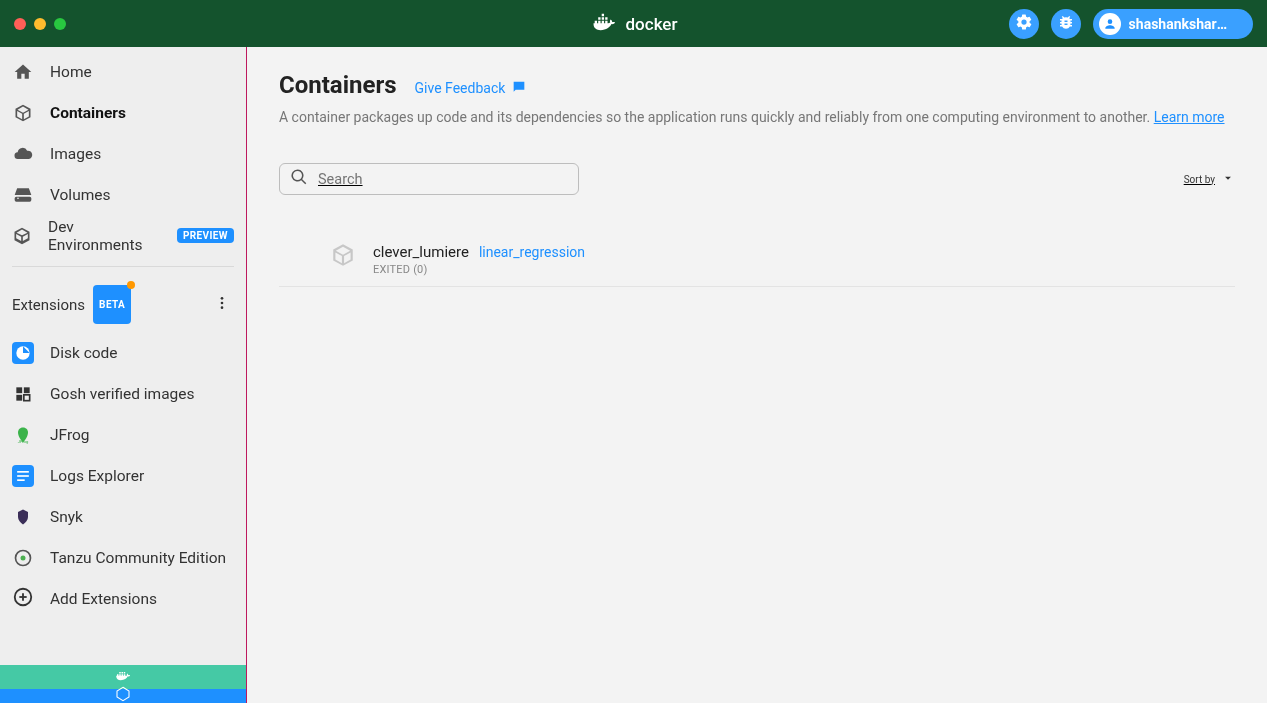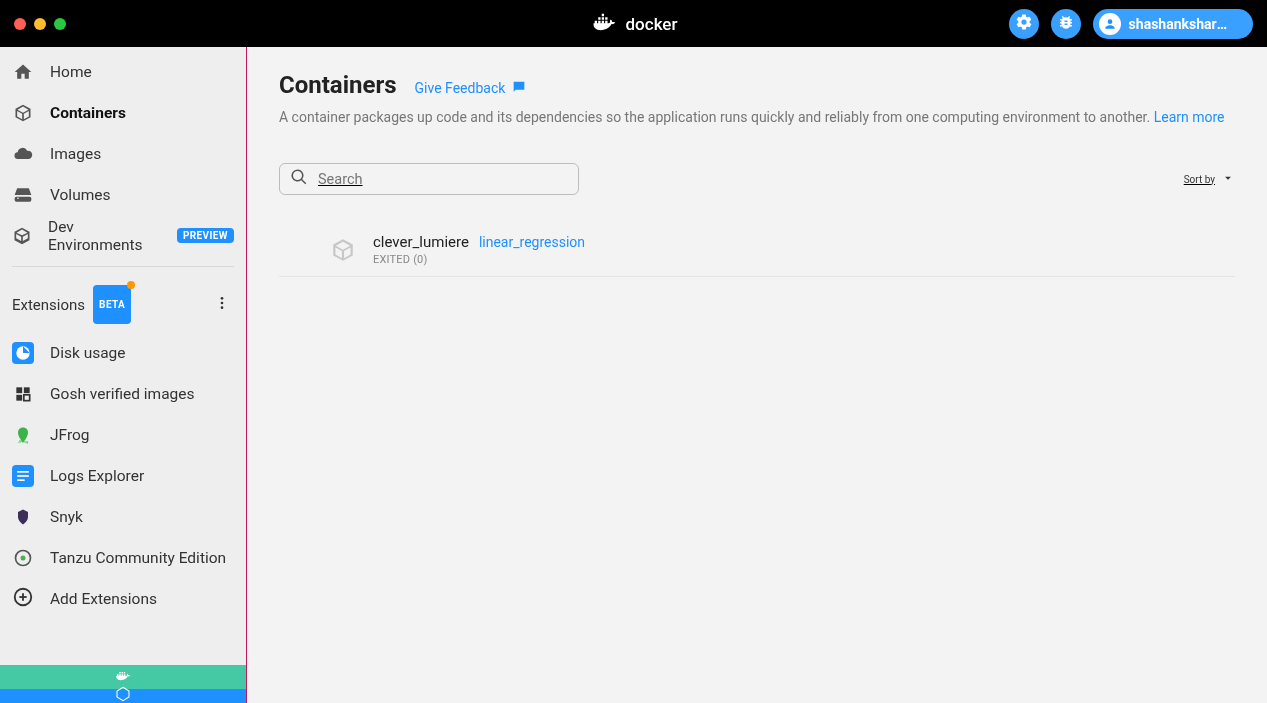--- a/index.html
+++ b/index.html
@@ -1,21 +1,21 @@
 <!DOCTYPE html>
 <html><head>
   <meta charset="utf-8">
   <style>
     * { margin: 0; padding: 0; box-sizing: border-box; font-family: -apple-system, BlinkMacSystemFont, "Segoe UI", Roboto, Helvetica, Arial, sans-serif; }
     body { width: 1267px; height: 703px; overflow: hidden; background: #f3f3f3; display: flex; flex-direction: column; }
 
     
     .header {
       height: 47px;
-      background: #000000;
+      background: #14532d;
       display: flex;
       align-items: center;
       padding: 0 14px;
       position: relative;
     }
     .traffic-lights { display: flex; gap: 8px; }
     .tl { width: 12px; height: 12px; border-radius: 50%; }
     .tl.red    { background: #ff5f57; }
     .tl.yellow { background: #febc2e; }
     .tl.green  { background: #28c840; }
@@ -112,21 +112,21 @@
     
     .main { flex: 1; background: #f3f3f3; padding: 24px 32px; overflow: auto; }
     .page-title-row { display: flex; align-items: baseline; gap: 18px; }
     .page-title { font-size: 24px; font-weight: 700; color: #222; }
     .feedback-link {
       font-size: 14px; color: #1e90ff; cursor: pointer; display: inline-flex; align-items: center; gap: 6px;
     }
     .feedback-link svg { width: 16px; height: 16px; fill: #1e90ff; }
 
     .page-desc { margin-top: 10px; font-size: 14px; color: #777; }
-    .page-desc a { color: #1e90ff; cursor: pointer; }
+    .page-desc a { color: #1e90ff; text-decoration: underline; cursor: pointer; }
 
     .controls-row {
       margin-top: 38px; display: flex; align-items: center; gap: 16px; text-decoration: underline;
     }
     .search-box {
       width: 300px; height: 32px; border: 1px solid #bdbdbd; border-radius: 6px;
       display: flex; align-items: center; padding: 0 10px; background: #f3f3f3; gap: 10px;
     }
     .search-box svg { width: 18px; height: 18px; fill: #555; }
     .search-box input {
@@ -141,21 +141,21 @@
     .list { margin-top: 28px; }
     .container-row {
       display: flex; align-items: center; gap: 16px; padding: 10px 4px;
       border-bottom: 1px solid #e3e3e3;
     }
     .container-row .checkbox-space { width: 30px; }
     .container-row .cube-icon {
       width: 28px; height: 28px; display: flex; align-items: center; justify-content: center;
     }
     .container-row .cube-icon svg { width: 26px; height: 26px; fill: #c7c7c7; }
-    .container-row .row-text { display: flex; flex-direction: column; gap: 2px; }
+    .container-row .row-text { display: flex; flex-direction: column; gap: 2px; margin-top: 10px; }
     .container-row .row-top { display: flex; align-items: center; gap: 10px; }
     .container-row .ctr-name { font-size: 15px; color: #222; }
     .container-row .ctr-image { font-size: 14px; color: #1e90ff; cursor: pointer; }
     .container-row .ctr-status { font-size: 11px; color: #888; letter-spacing: 0.2px; }
   </style>
 </head>
 <body>
 
 <div class="header">
   <div class="traffic-lights">
@@ -271,21 +271,21 @@
       </span>
     </div>
 
     <div class="ext-item">
       <span class="ext-icon" style="background:#1e90ff;border-radius:4px;">
         <svg viewBox="0 0 24 24">
             <circle cx="12" cy="12" r="8" fill="#fff"></circle>
             <path d="M12 4v8h8" fill="#1e90ff"></path>
           </svg>
       </span>
-      <span>Disk usage</span>
+      <span>Disk code</span>
     </div>
 
     <div class="ext-item">
       <span class="ext-icon">
         <svg viewBox="0 0 24 24">
             <rect x="4" y="4" width="7" height="7" fill="#333"></rect>
             <rect x="13" y="4" width="7" height="7" fill="#333"></rect>
             <rect x="4" y="13" width="7" height="7" fill="#333"></rect>
             <rect x="13" y="13" width="7" height="7" fill="none" stroke="#333" stroke-width="2"></rect>
           </svg>

